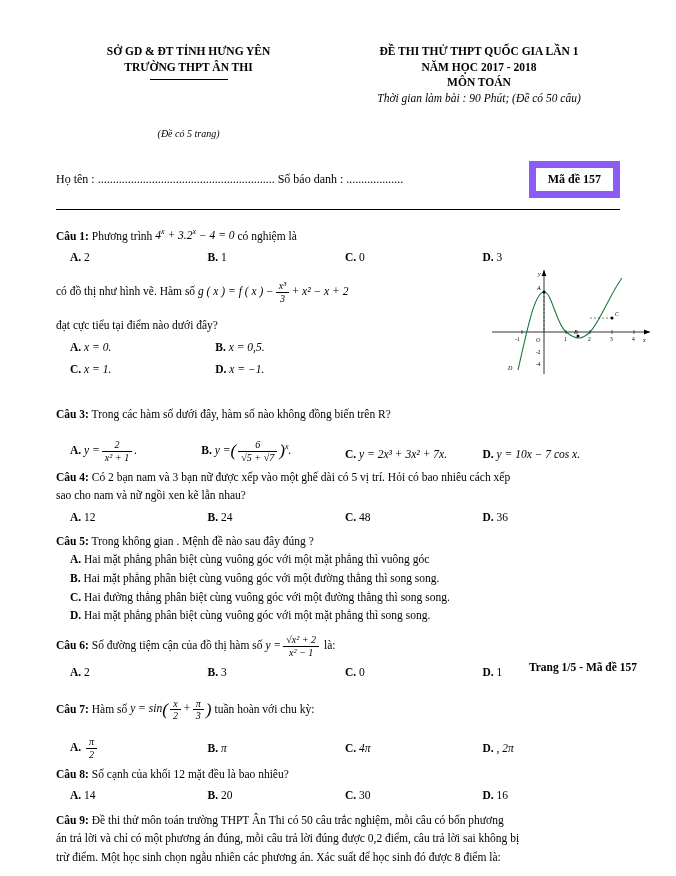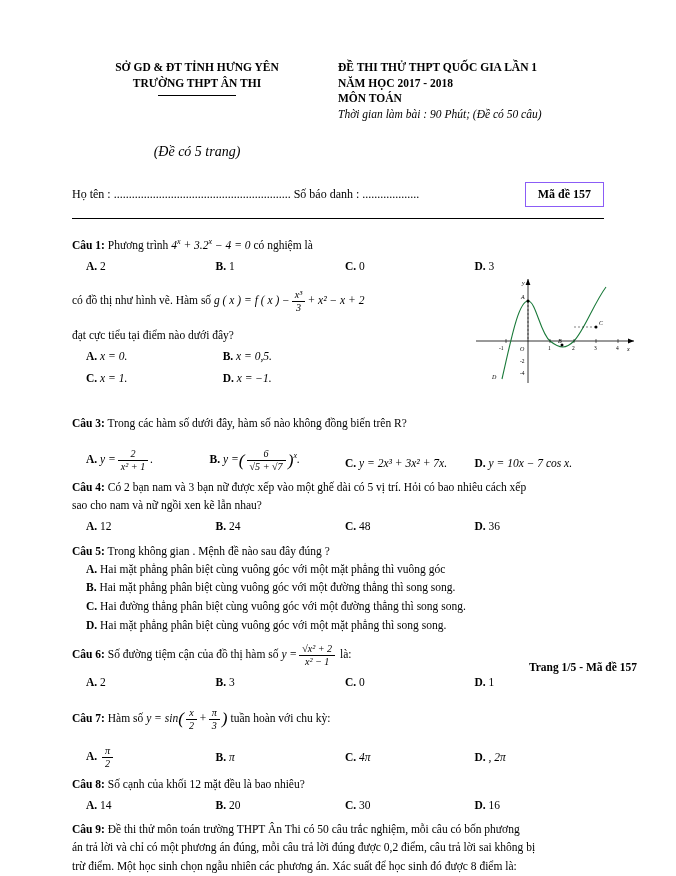--- a/index.html
+++ b/index.html
@@ -13,70 +13,71 @@
     font-family: "Liberation Serif", serif;
     color: #000000;
     font-size: 11.5px;
     position: relative;
     overflow: hidden;
   }
   .page {
     position: relative;
     width: 676px;
     height: 697px;
-    padding: 16px;
+    padding: 0;
     box-sizing: border-box;
   }
   
   .header {
     display: flex;
     justify-content: space-between;
     padding: 44px 56px 0 56px;
     box-sizing: border-box;
   }
   .hdr-left {
     width: 47%;
     text-align: center;
     line-height: 1.35;
   }
   .hdr-right {
     width: 50%;
+    text-align: center;
     line-height: 1.35;
   }
   .bold {
     font-weight: bold;
   }
   .ital {
     font-style: italic;
   }
   .rule {
     width: 78px;
     height: 1px;
     background: #000;
     margin: 4px auto 3px auto;
   }
   .small-note {
     font-style: italic;
-    font-size: 14px;
+    font-size: 10px;
     margin-top: 47px;
   }
   
   .infoline {
     display: flex;
     align-items: center;
     padding: 20px 56px 0 56px;
     box-sizing: border-box;
     font-size: 12px;
   }
   .infoline .nameblock {
     flex: 1;
     white-space: nowrap;
   }
   .code-box {
-    border: 1px solid #8b5cf6;
+    border: 7px solid #8b5cf6;
     padding: 4px 12px;
     font-weight: bold;
     font-size: 12px;
     margin-left: auto;
   }
   .hr-main {
     margin: 11px 56px 0 56px;
     border-top: 1px solid #000;
   }
   

